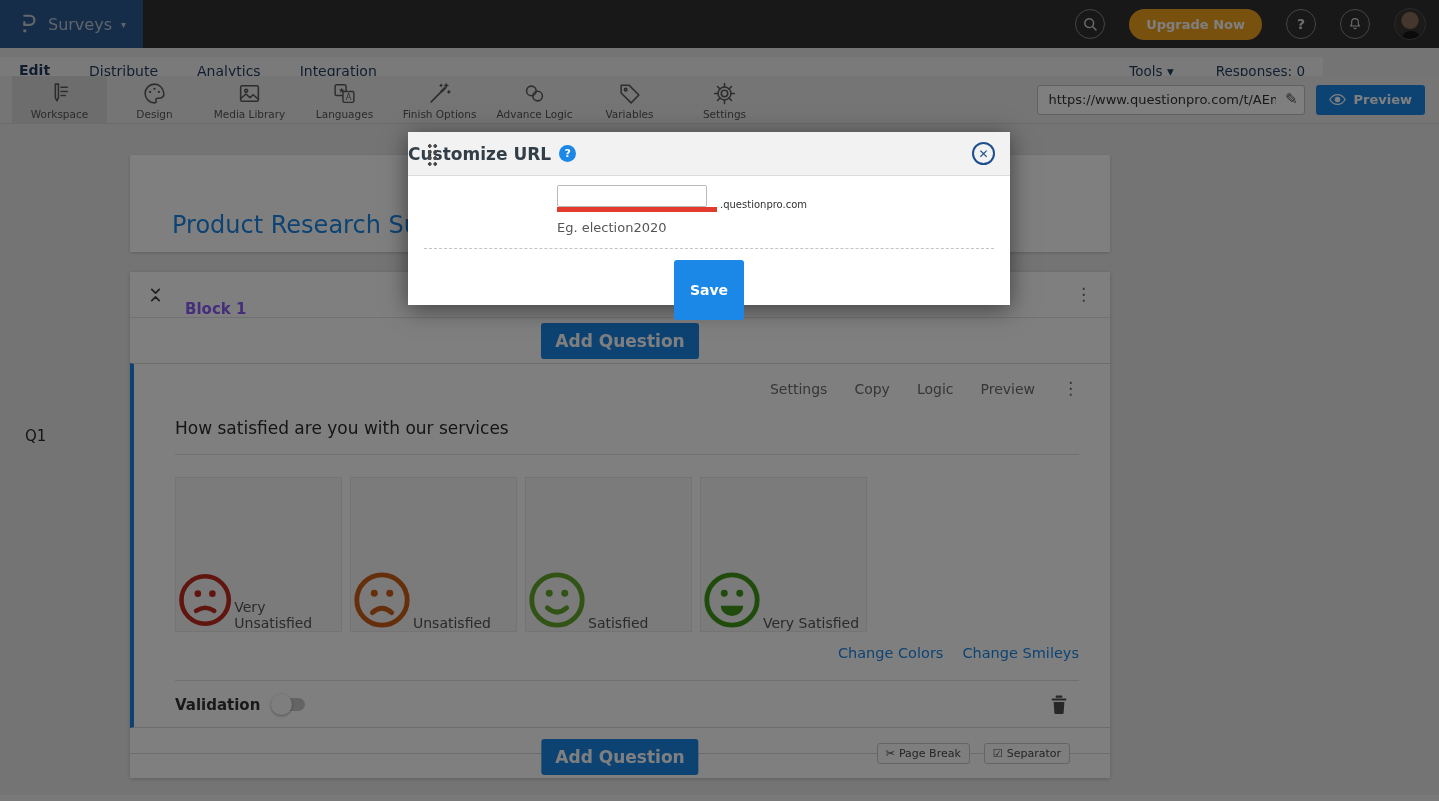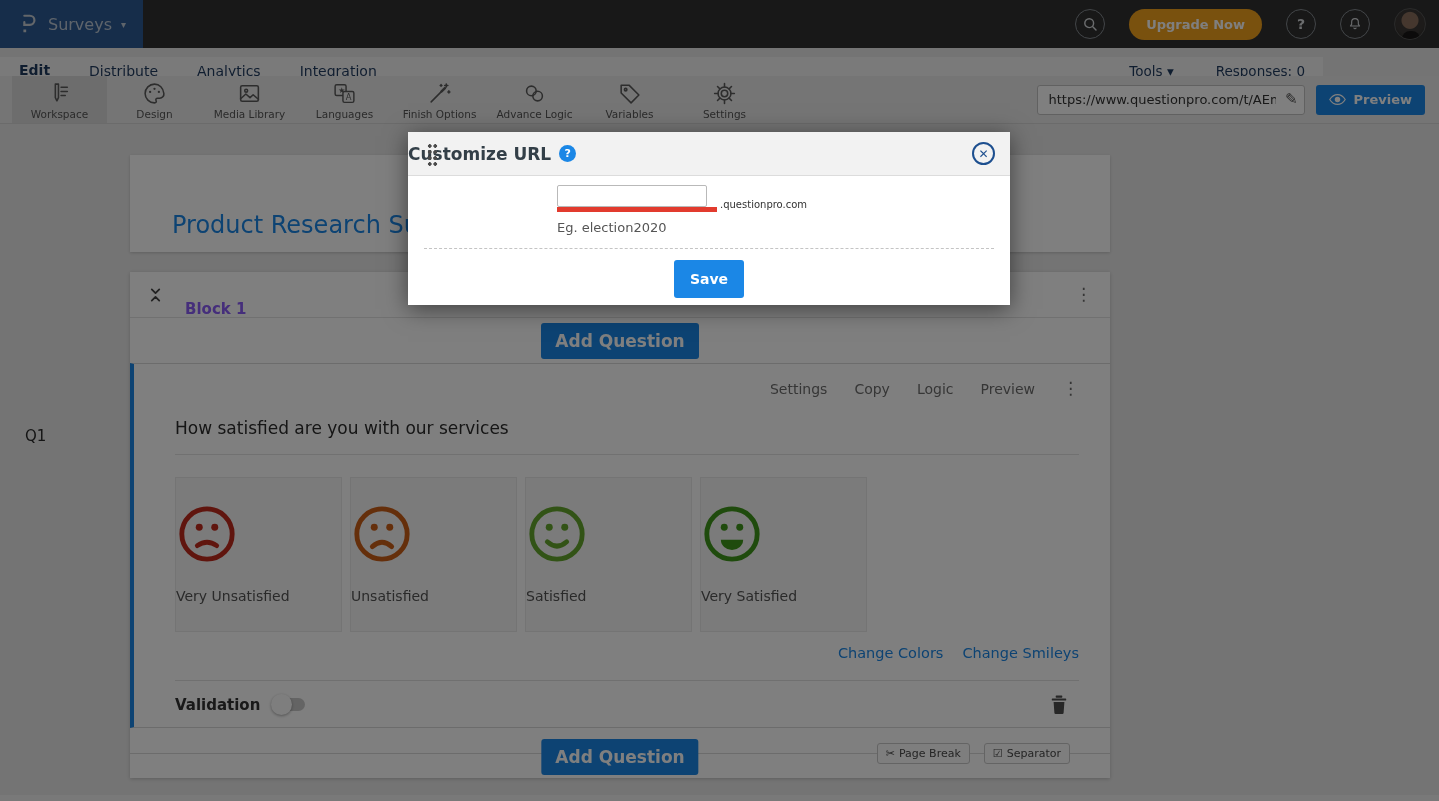--- a/index.html
+++ b/index.html
@@ -52,21 +52,21 @@
   .kebab { margin-left:auto; color:#6a6a6a; font-size:17px; cursor:pointer; line-height:1; }
   .addq-row1 { height:45px; display:flex; align-items:center; justify-content:center; }
   .addq-btn { background:#1b87e6; color:#fff; border:none; border-radius:3px; font-size:17px; font-weight:bold; padding:8px 14px; cursor:pointer; font-family:inherit; }
 
   .qcard { position:relative; border-top:1px solid #d8d8d8; border-bottom:1px solid #d8d8d8; border-left:4px solid #1b87e6; height:365px; padding:0 31px 0 41px; }
   .q-actions { display:flex; justify-content:flex-end; align-items:center; gap:27px; margin-top:16px; color:#6d6d6d; font-size:14px; }
   .q-action { cursor:pointer; }
   .q-title { margin-top:21px; font-size:17px; color:#2c2c2c; cursor:text; }
   .q-divider { margin-top:16px; border-bottom:1px solid #e2e2e2; }
   .options { display:flex; gap:8px; margin-top:22px; }
-  .opt { width:167px; height:155px; background:#f6f6f6; border:1px solid #e8e8e8; display:flex; flex-direction:column; align-items:flex-start; cursor:pointer; }
+  .opt { width:167px; height:155px; background:#f6f6f6; border:1px solid #e8e8e8; display:flex; flex-direction:row; align-items:flex-end; cursor:pointer; }
   .opt svg { margin-top:25px; }
   .opt-label { margin-top:23px; font-size:14px; color:#555; }
   .change-links { display:flex; justify-content:flex-end; gap:19px; margin-top:13px; font-size:14.5px; color:#1b87e6; }
   .change-links span { cursor:pointer; }
   .validation-row { margin-top:19px; border-top:1px solid #e0e0e0; height:48px; display:flex; align-items:center; }
   .validation-label { font-size:15px; font-weight:bold; color:#333; }
   .toggle { margin-left:13px; position:relative; width:32px; height:13px; background:#c9c9c9; border-radius:7px; cursor:pointer; }
   .toggle-knob { position:absolute; left:-2px; top:-4px; width:21px; height:21px; border-radius:50%; background:#fdfdfd; box-shadow:0 1px 3px rgba(0,0,0,.35); }
   .trash { margin-left:auto; margin-right:12px; cursor:pointer; }
 
@@ -87,21 +87,21 @@
   .modal-close { position:absolute; right:15px; top:10px; width:23px; height:23px; border-radius:50%; border:2px solid #1d4f8f; color:#1d4f8f; display:flex; align-items:center; justify-content:center; font-size:12px; font-weight:bold; cursor:pointer; }
   .modal-body { padding-left:149px; }
   .input-row { display:flex; align-items:flex-end; margin-top:9px; }
   .url-edit-wrap { display:inline-block; }
   .custom-url-input { display:block; width:150px; height:22px; border:1px solid #b9b9b9; border-radius:2px; padding:0 6px; font-size:13px; font-family:inherit; }
   .red-bar { width:160px; height:5px; background:#e23b2e; }
   .domain-suffix { font-size:10px; color:#333; margin-left:3px; margin-bottom:2px; }
   .hint { margin-top:8px; font-size:13px; color:#555; }
   .modal-dashed { margin:13px 16px 0 16px; border-top:1px dashed #c4c4c4; }
   .save-row { text-align:center; margin-top:11px; }
-  .save-btn { background:#1b87e6; color:#fff; border:none; border-radius:3px; font-size:14px; font-weight:bold; padding:11px 16px; cursor:pointer; font-family:inherit; }
+  .save-btn { background:#1b87e6; color:#fff; border:none; border-radius:3px; font-size:14px; font-weight:bold; padding:22px 16px; cursor:pointer; font-family:inherit; }
 </style>
 </head>
 <body>
 
 <header class="navbar">
   <div class="logo-box">
     <svg class="logo-glyph" viewBox="0 0 24 26" fill="none" stroke="#c6cdd4" stroke-width="2.4" stroke-linecap="round">
       <path d="M8 4 h6 a5 5 0 0 1 0 10 h-6 v-3"></path>
         <rect x="7" y="19" width="3" height="3" fill="#c6cdd4" stroke="none"></rect>
     </svg>

